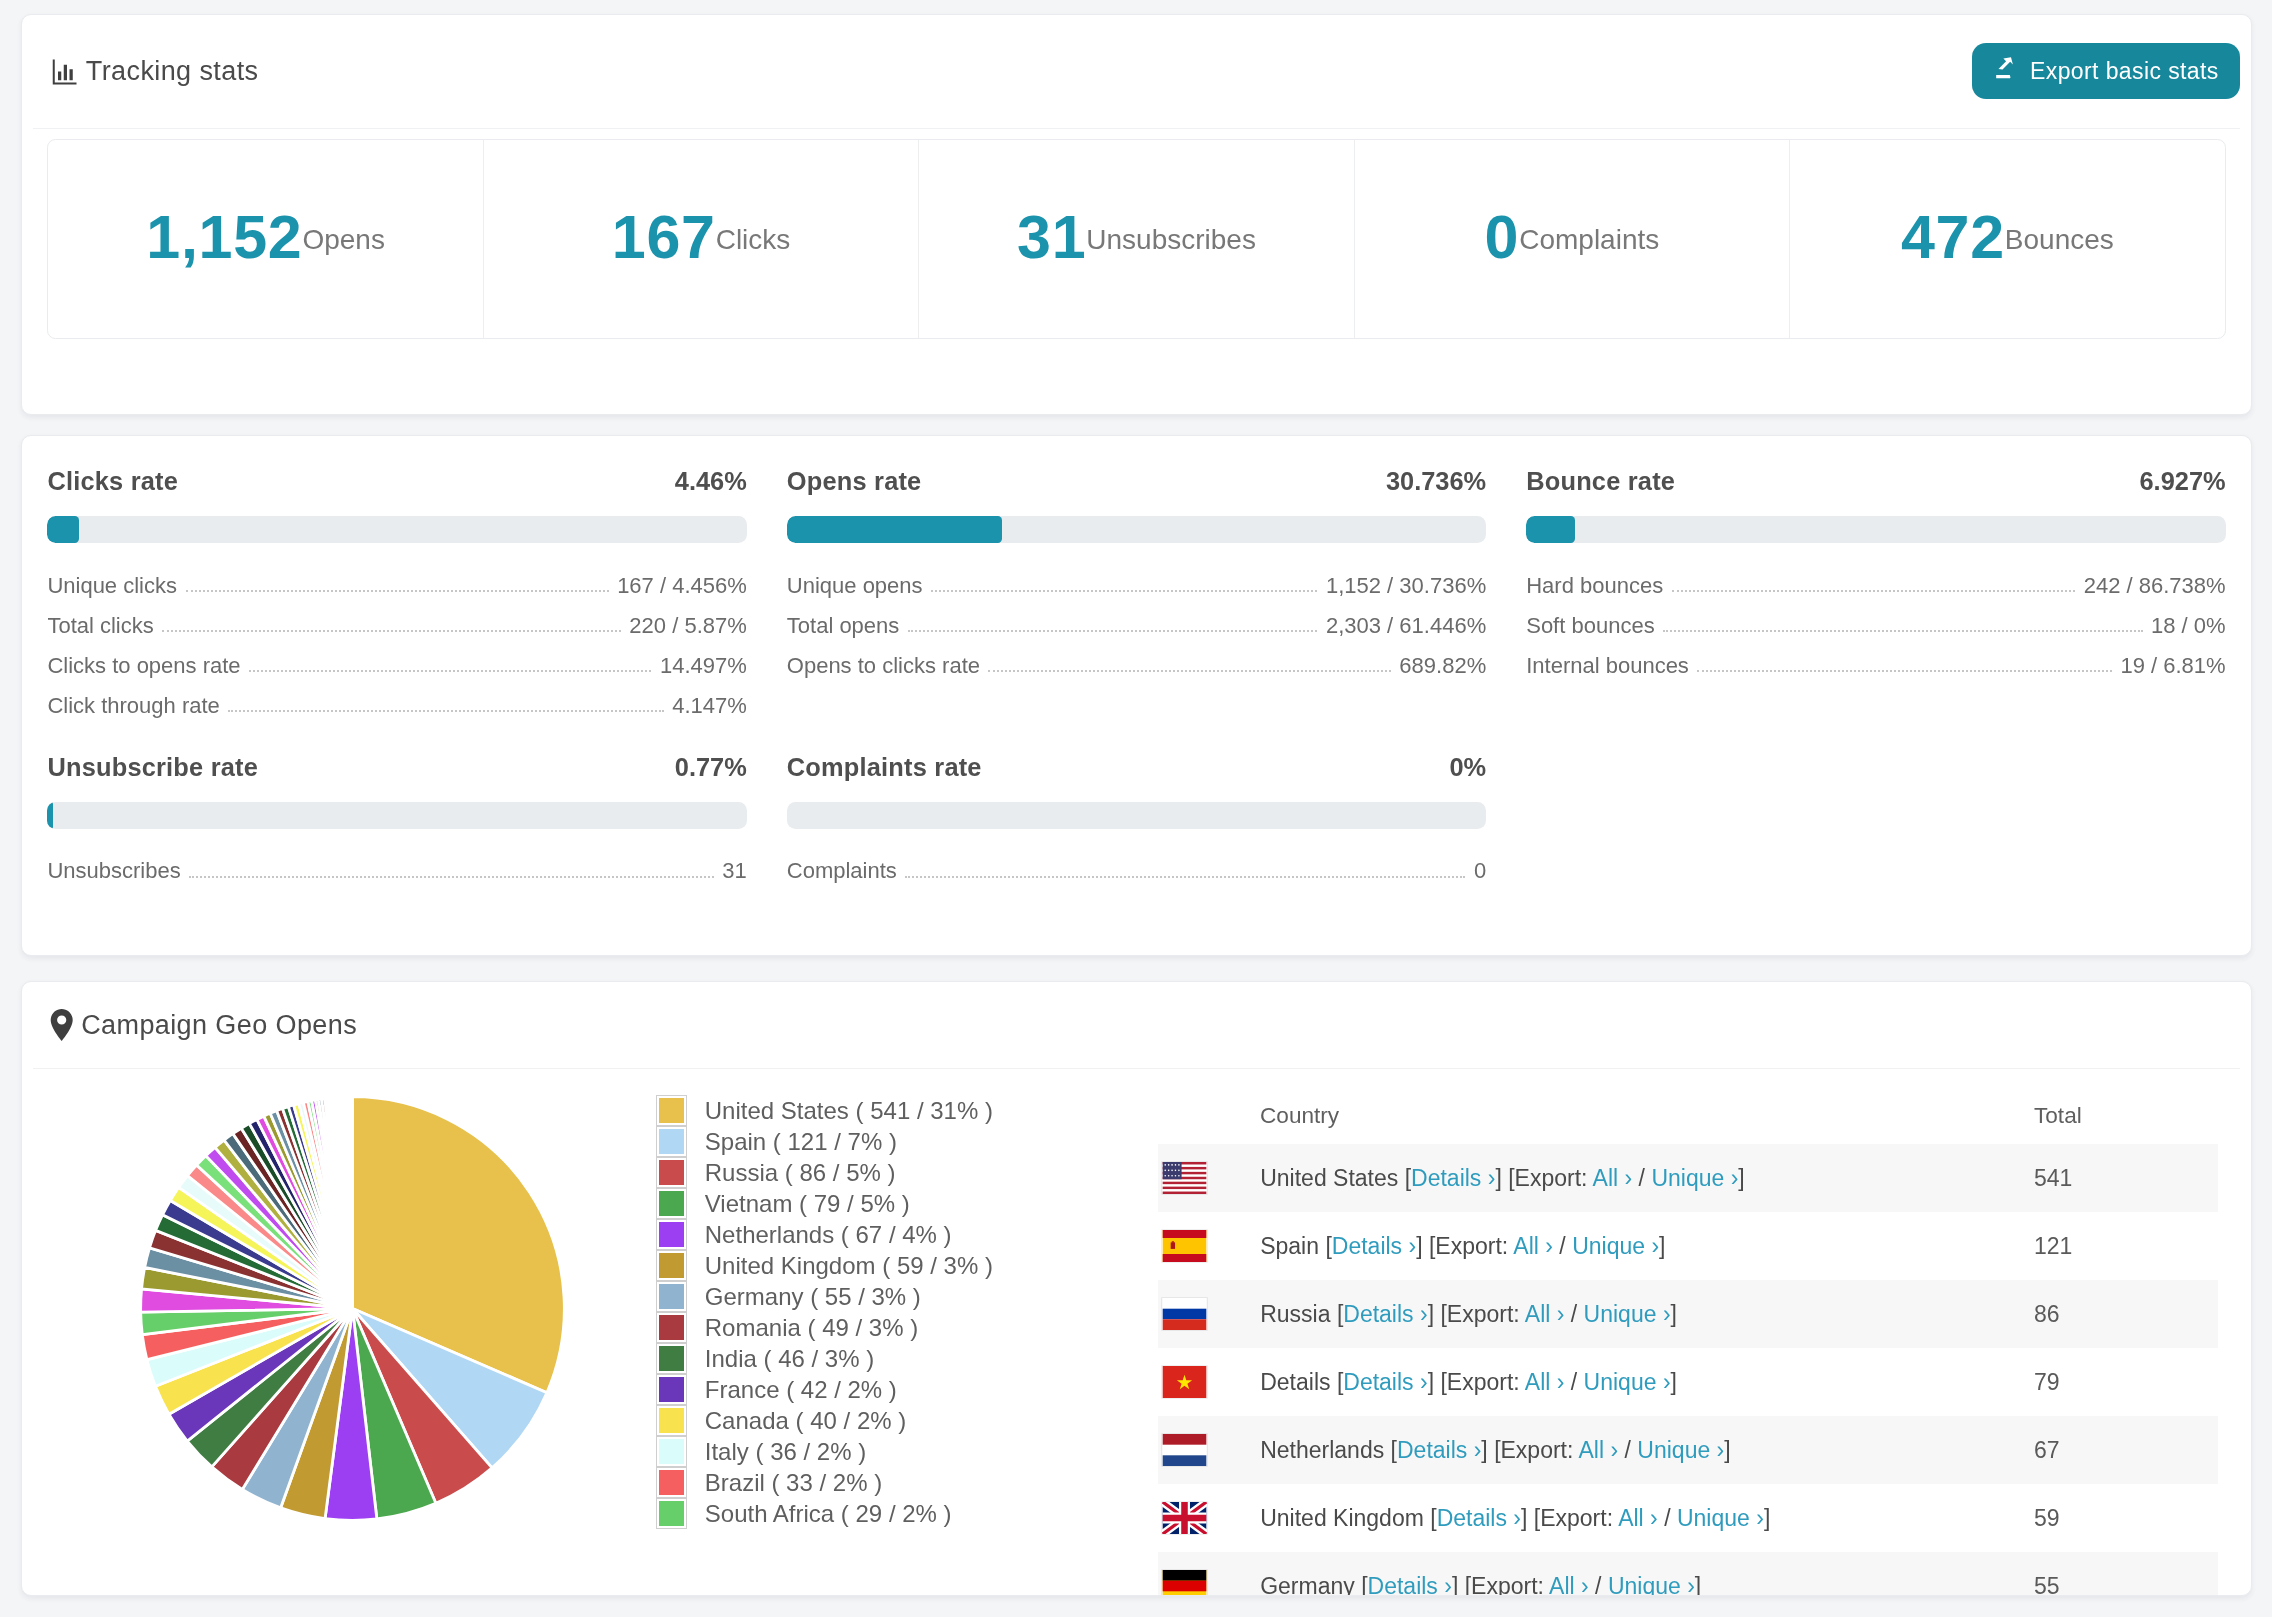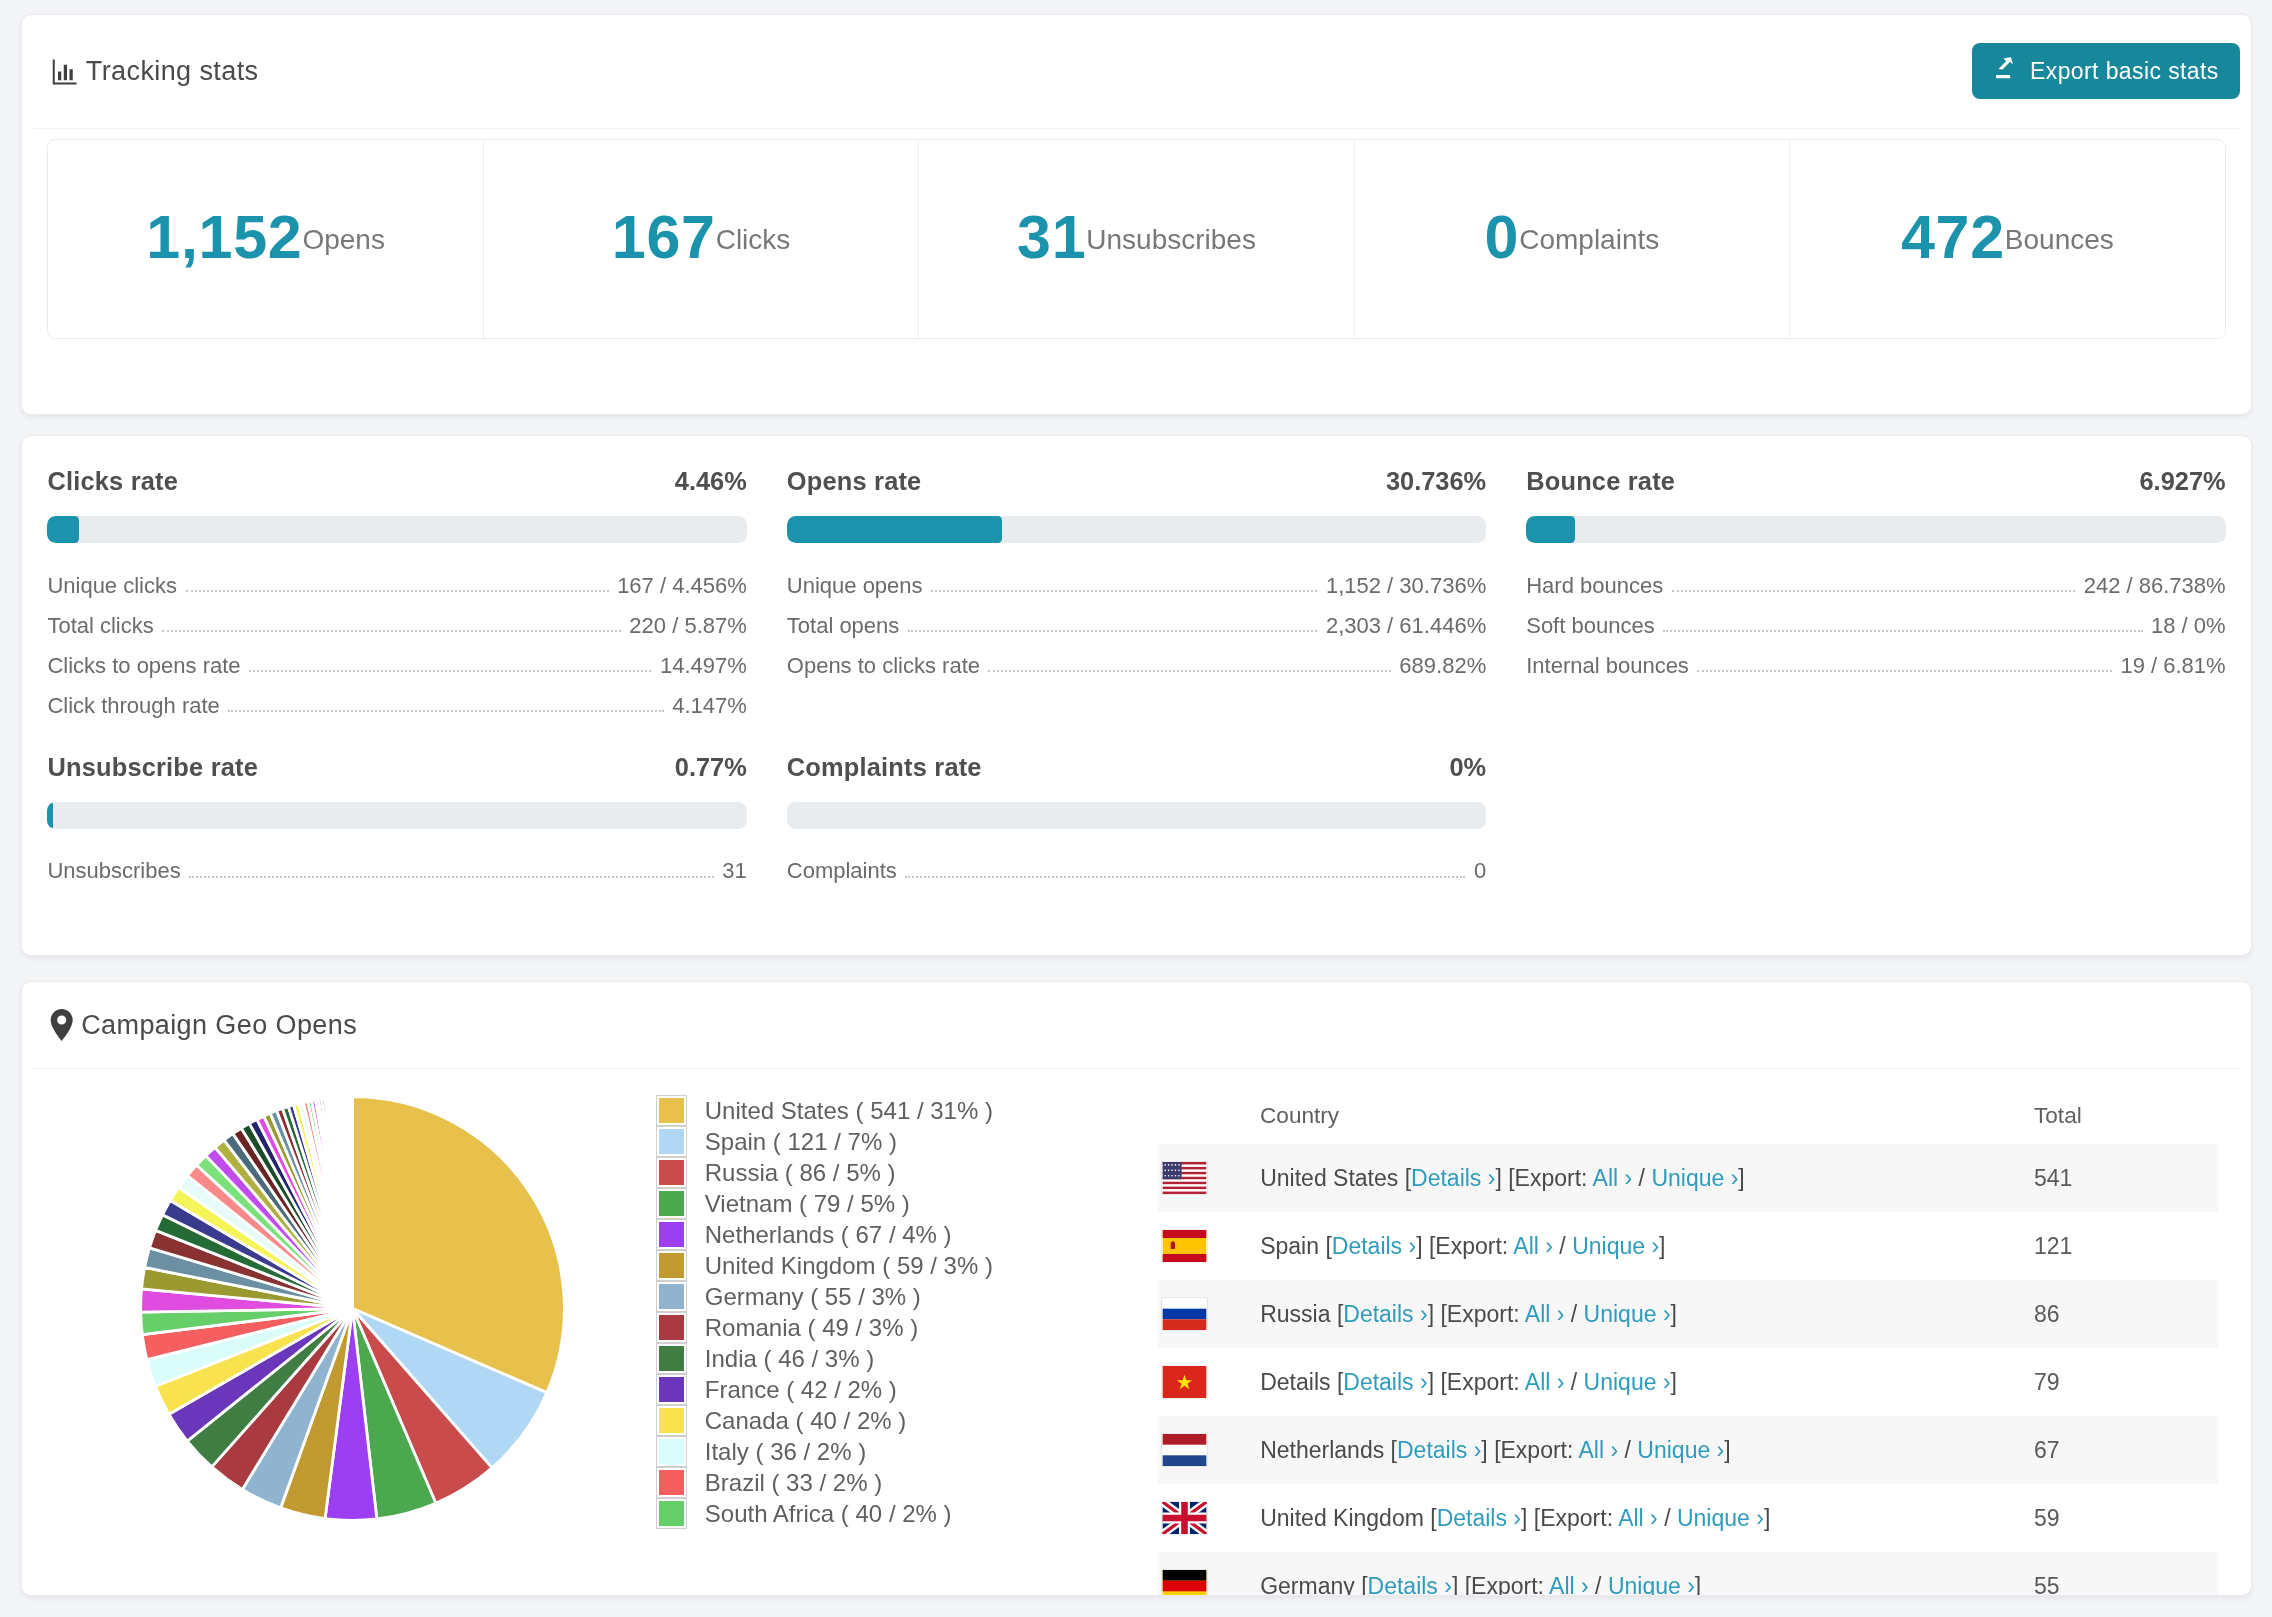--- a/index.html
+++ b/index.html
@@ -21,21 +21,21 @@
     border-bottom:1.4px solid #f0f1f3;
     display:flex;align-items:center;
   }
   .card-title{
     display:flex;align-items:center;gap:7px;margin-left:15.5px;
     font-size:27px;color:#4a4a4a;font-weight:500;letter-spacing:0.4px;
   }
   .card-title svg{display:block;}
   .btn-export{
     position:absolute;right:0px;top:28px;height:56px;
-    background:#17889c;color:#fff;border:none;border-radius:8px;
+    background:#17889c;color:#fff;border:none;border-radius:14px;
     font-size:23px;font-family:inherit;letter-spacing:0.4px;
     display:flex;align-items:center;gap:11.3px;padding:0 21px;cursor:pointer;
   }
   #stats-row{
     position:absolute;left:25.4px;right:25.4px;top:124px;height:198px;
     border:1.4px solid #e9ebee;border-radius:8.5px;
     display:flex;background:#fff;
   }
   .stat-cell{
     flex:1;display:flex;flex-direction:row;align-items:center;justify-content:center;
@@ -386,21 +386,21 @@
       <div class="legend-item">
     <span class="legend-swatch" style="background: rgb(218, 252, 251);"></span>
     <span class="legend-label">Italy ( 36 / 2% )</span>
   </div>
       <div class="legend-item">
     <span class="legend-swatch" style="background: rgb(245, 95, 95);"></span>
     <span class="legend-label">Brazil ( 33 / 2% )</span>
   </div>
       <div class="legend-item">
     <span class="legend-swatch" style="background: rgb(103, 207, 106);"></span>
-    <span class="legend-label">South Africa ( 40 / 2% )</span>
+    <span class="legend-label">South Africa ( 29 / 2% )</span>
   </div>
     </div>
 
   <div id="geo-table">
     <div class="gt-head">
       <div class="c1">Country</div>
       <div class="c2">Total</div>
     </div>
     <div id="geo-rows">
         <div class="grow striped">

